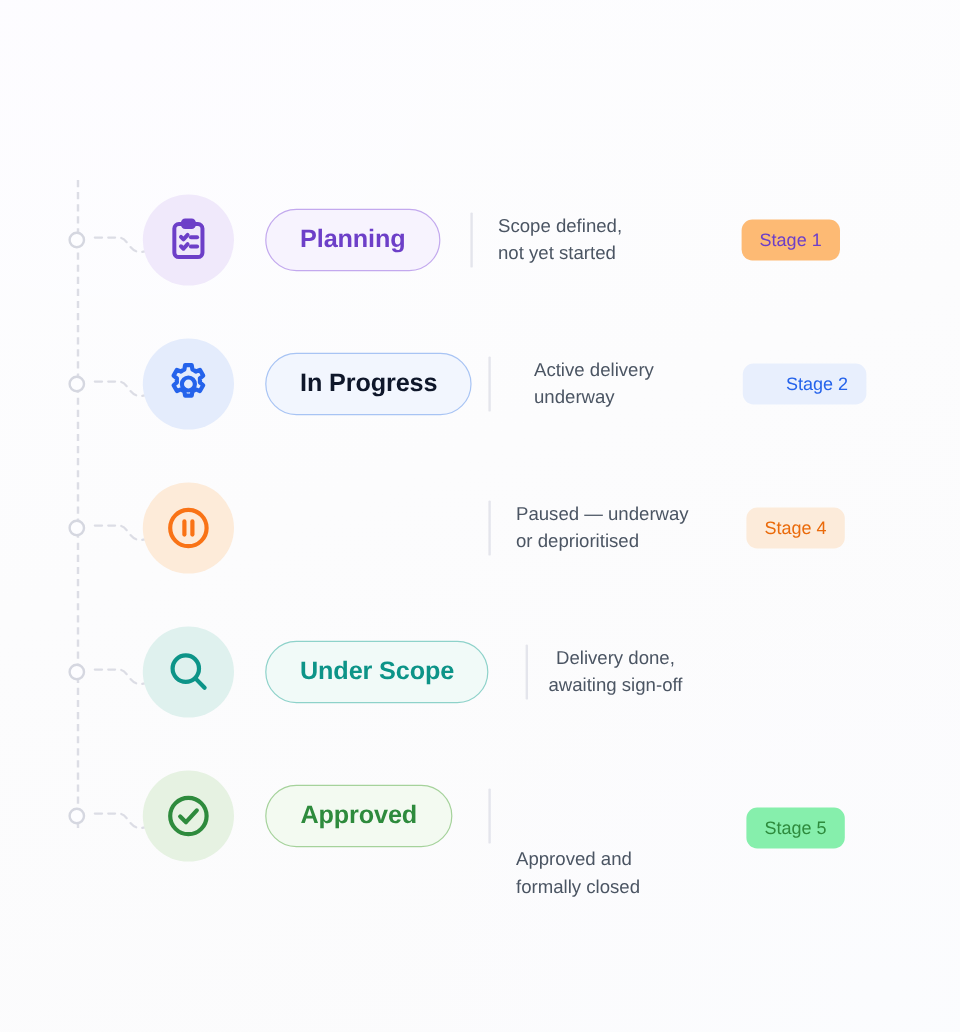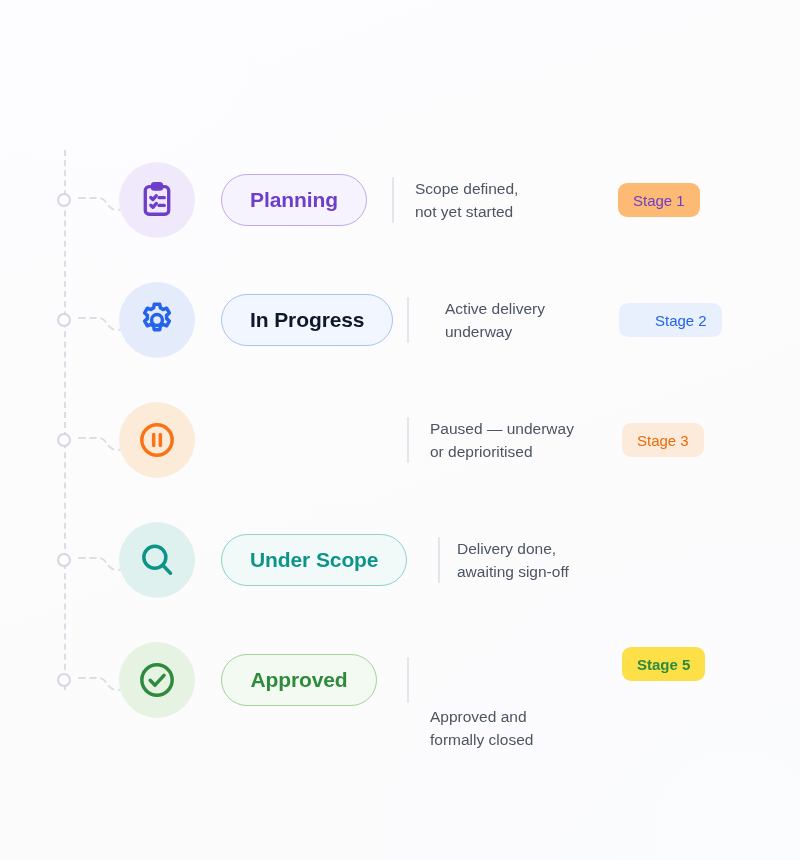--- a/index.html
+++ b/index.html
@@ -128,41 +128,41 @@
         <div class="icon-chip" style="background: rgb(253, 235, 217);">
           <svg width="40" height="40" viewBox="0 0 24 24">
             <circle cx="12" cy="12" r="9.1" fill="none" stroke="#F97316" stroke-width="2.1" stroke-linecap="round" stroke-linejoin="round"></circle>
             <line x1="10" y1="8.7" x2="10" y2="15.3" fill="none" stroke="#F97316" stroke-width="2.1" stroke-linecap="round" stroke-linejoin="round"></line>
             <line x1="14" y1="8.7" x2="14" y2="15.3" fill="none" stroke="#F97316" stroke-width="2.1" stroke-linecap="round" stroke-linejoin="round"></line>
           </svg>
         </div>
         <div class="divider" style="left: 407px; top: 32px;"></div>
         <div class="desc" style="left: 430px; top: 32px;">Paused — underway
 or deprioritised</div>
-        <div class="stage-badge" style="left: 622px; top: 38px; background: rgb(252, 235, 218); color: rgb(234, 106, 10);">Stage 3</div>
+        <div class="stage-badge" style="left: 622px; top: 38px; background: rgb(252, 235, 218); color: rgb(234, 106, 10);">Stage 4</div>
       </div>
       <div class="row" style="top: 505px;">
         <div class="icon-chip" style="background: rgb(223, 241, 238);">
           <svg width="40" height="40" viewBox="0 0 24 24">
             <circle cx="10.7" cy="10.3" r="6.6" fill="none" stroke="#0D9488" stroke-width="2.1" stroke-linecap="round" stroke-linejoin="round"></circle>
             <line x1="15.5" y1="15.2" x2="20.1" y2="19.9" fill="none" stroke="#0D9488" stroke-width="2.1" stroke-linecap="round" stroke-linejoin="round"></line>
           </svg>
         </div>
         <div class="status-pill" style="background: rgb(241, 250, 248); border-color: rgb(142, 210, 202); color: rgb(13, 148, 136); min-width: 182px;">Under Scope</div>
         <div class="divider" style="left: 438px; top: 32px;"></div>
-        <div class="desc" style="left: 457px; top: 32px;">Delivery done,
+        <div class="desc" style="left: 457px; top: 32px; text-align: center;">Delivery done,
 awaiting sign-off</div>
       </div>
       <div class="row" style="top: 625px;">
         <div class="icon-chip" style="background: rgb(230, 242, 226);">
           <svg width="40" height="40" viewBox="0 0 24 24">
             <circle cx="12" cy="12" r="9.1" fill="none" stroke="#2E8B3D" stroke-width="2.1" stroke-linecap="round" stroke-linejoin="round"></circle>
             <polyline points="7.9,12.2 10.8,15.1 16.2,9.2" fill="none" stroke="#2E8B3D" stroke-width="2.1" stroke-linecap="round" stroke-linejoin="round"></polyline>
           </svg>
         </div>
         <div class="status-pill" style="background: rgb(243, 250, 241); border-color: rgb(165, 210, 155); color: rgb(46, 139, 61); min-width: 156px;">Approved</div>
         <div class="divider" style="left: 407px; top: 32px;"></div>
         <div class="desc" style="left: 430px; top: 32px; margin-top: 48px;">Approved and
 formally closed</div>
-        <div class="stage-badge" style="left: 622px; top: 22px; background: #fde047; color: rgb(46, 139, 61); font-weight: bold;">Stage 5</div>
+        <div class="stage-badge" style="left: 622px; top: 48px; background: #86efac; color: rgb(46, 139, 61);">Stage 5</div>
       </div>
     </div>
 </div>
 
 </body></html>

